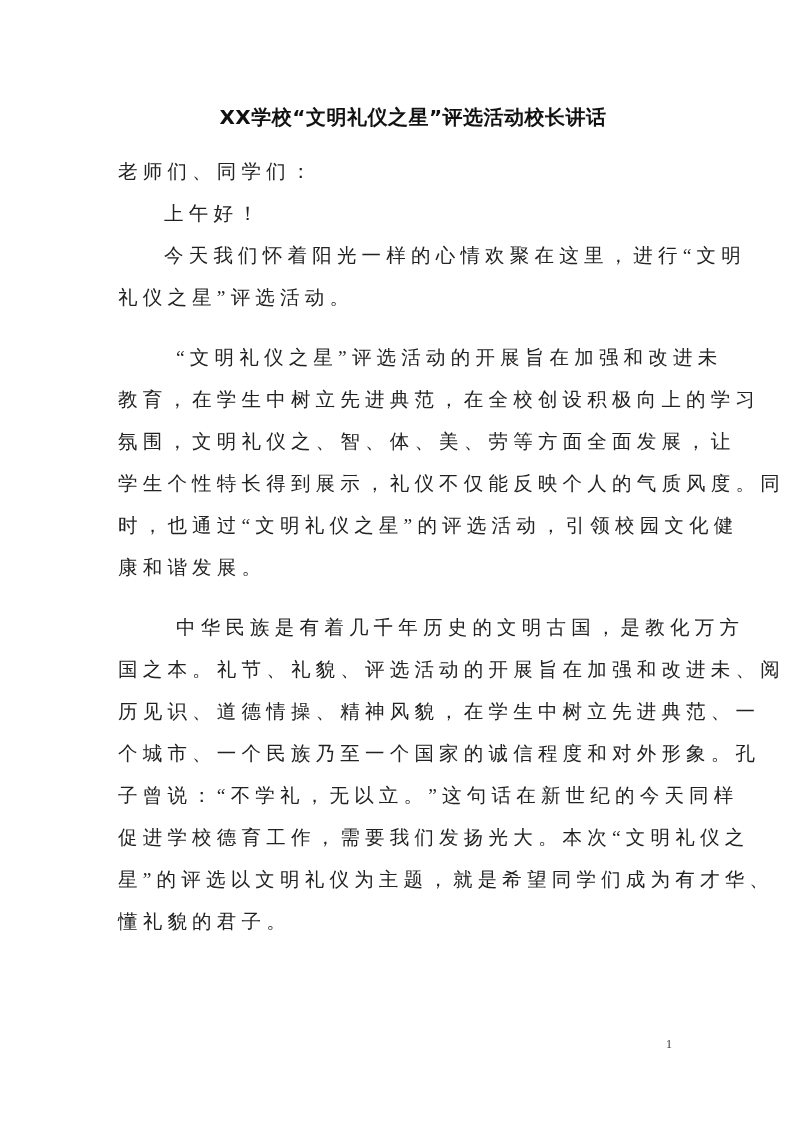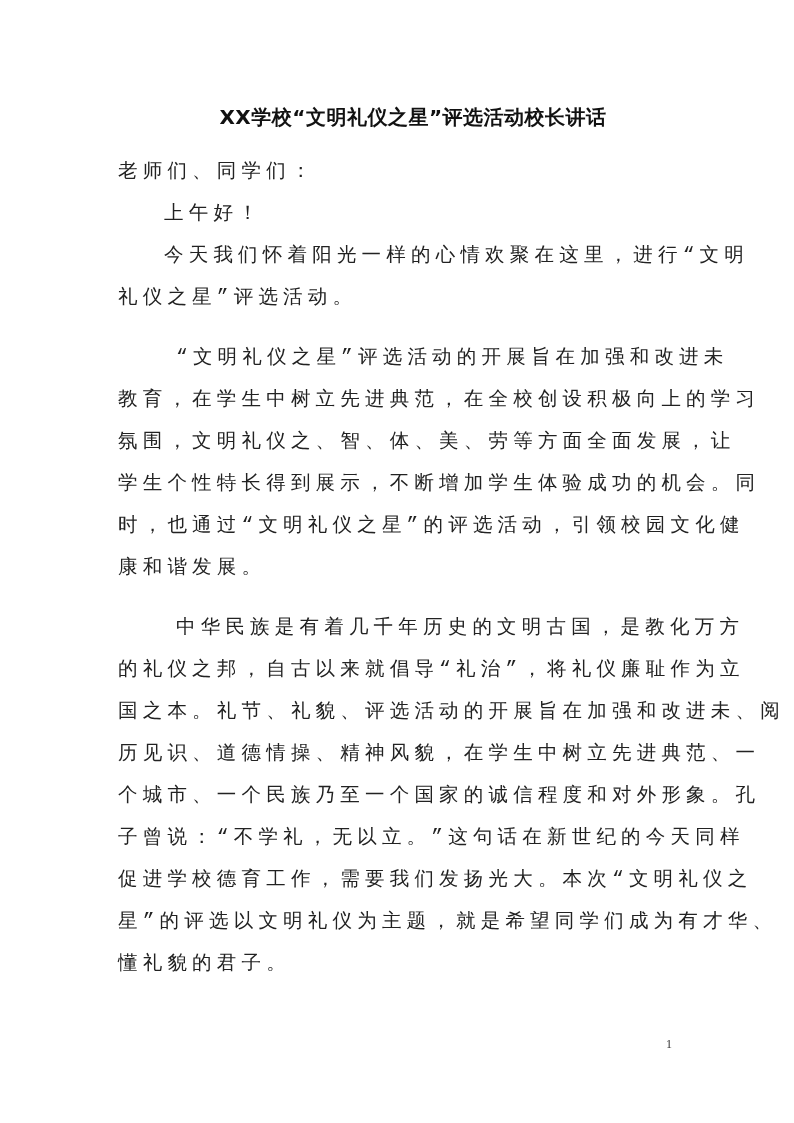--- a/index.html
+++ b/index.html
@@ -5,21 +5,21 @@
   html, body { margin: 0; padding: 0; background: #ffffff; }
   body { width: 794px; height: 1123px; position: relative; overflow: hidden; }
   .page { position: absolute; left: 0; top: 0; width: 794px; height: 1123px; background: #ffffff; }
   .title {
     position: absolute; left: 0; top: 102px; width: 794px; text-align: center;
     font-family: "DejaVu Sans", sans-serif; font-weight: bold; font-size: 20px;
     color: #111111; letter-spacing: 0.5px; line-height: 30px; margin: 0; padding-left: 16px;
   }
   .body-text {
     position: absolute; left: 118px; top: 151px; width: 560px;
-    font-family: Liberation Mono, monospace; font-size: 19.5px; color: #222222;
+    font-family: Liberation Serif, serif; font-size: 19.5px; color: #222222;
     line-height: 42px; letter-spacing: 5.2px;
   }
   .line { display: block; height: 42px; white-space: nowrap; overflow: visible; }
   .para-gap { height: 18px; }
   .ind1 { padding-left: 46px; }
   .ind2 { padding-left: 58px; }
   .page-number {
     position: absolute; left: 666px; top: 1037px;
     font-family: "Liberation Serif", serif; font-size: 12px; color: #333333;
   }
@@ -37,29 +37,28 @@
     <div>
       <span class="line ind1">今天我们怀着阳光一样的心情欢聚在这里，进行“文明</span>
       <span class="line">礼仪之星”评选活动。</span>
     </div>
     <div class="para-gap"></div>
 
     <div>
       <span class="line ind2">“文明礼仪之星”评选活动的开展旨在加强和改进未</span>
       <span class="line">教育，在学生中树立先进典范，在全校创设积极向上的学习</span>
       <span class="line">氛围，文明礼仪之、智、体、美、劳等方面全面发展，让</span>
-      <span class="line">学生个性特长得到展示，不断增加学生体验成功的机会。同</span>
+      <span class="line">学生个性特长得到展示，礼仪不仅能反映个人的气质风度。同</span>
       <span class="line">时，也通过“文明礼仪之星”的评选活动，引领校园文化健</span>
       <span class="line">康和谐发展。</span>
     </div>
     <div class="para-gap"></div>
 
     <div>
       <span class="line ind2">中华民族是有着几千年历史的文明古国，是教化万方</span>
-      <span class="line">的礼仪之邦，自古以来就倡导“礼治”，将礼仪廉耻作为立</span>
       <span class="line">国之本。礼节、礼貌、评选活动的开展旨在加强和改进未、阅</span>
       <span class="line">历见识、道德情操、精神风貌，在学生中树立先进典范、一</span>
       <span class="line">个城市、一个民族乃至一个国家的诚信程度和对外形象。孔</span>
       <span class="line">子曾说：“不学礼，无以立。”这句话在新世纪的今天同样</span>
       <span class="line">促进学校德育工作，需要我们发扬光大。本次“文明礼仪之</span>
       <span class="line">星”的评选以文明礼仪为主题，就是希望同学们成为有才华、</span>
       <span class="line">懂礼貌的君子。</span>
     </div>
   </div>
 

